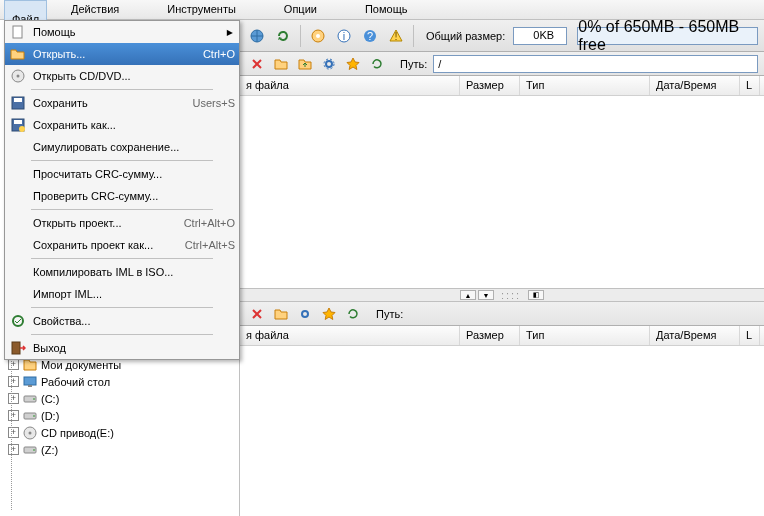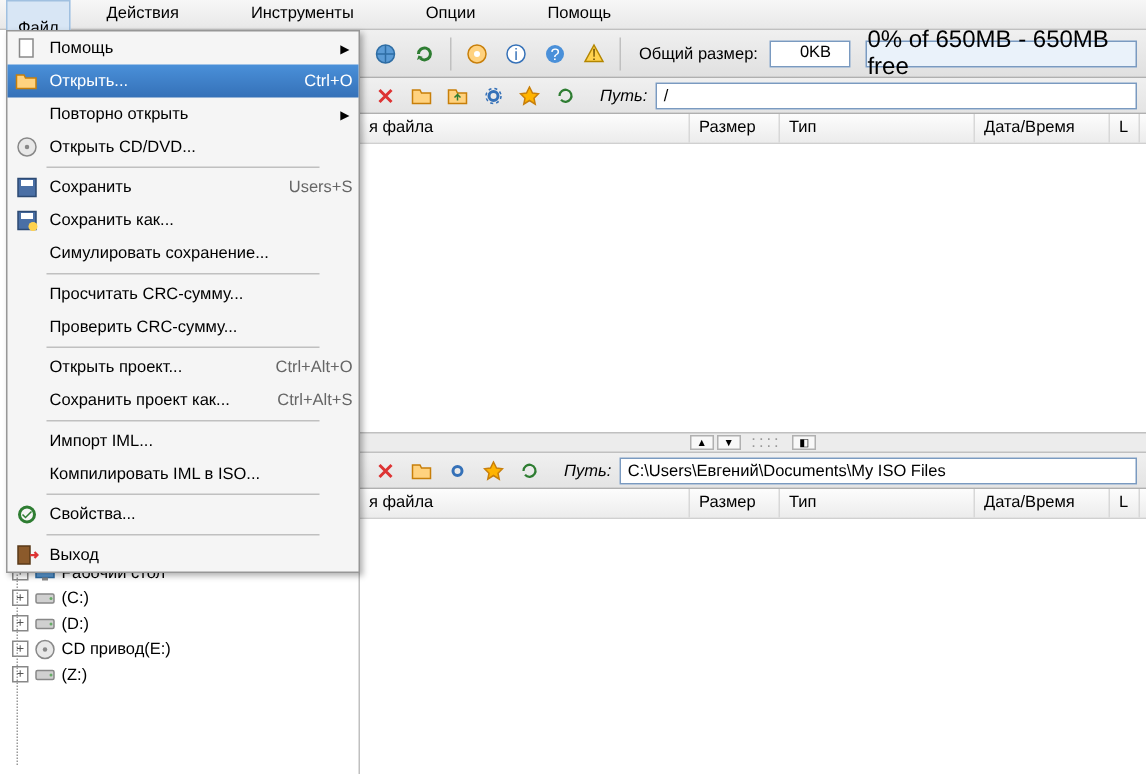--- a/index.html
+++ b/index.html
@@ -20,21 +20,21 @@
 .dropdown-sep { height: 1px; background: #c0c0c0; margin: 2px 26px 2px 26px; }
 
 .toolbar1 { position: absolute; left: 240px; top: 20px; right: 0; height: 32px; background: linear-gradient(#f0f0f0,#e0e0e0); border-bottom: 1px solid #b0b0b0; display: flex; align-items: center; gap: 4px; padding: 0 6px; }
 .tbtn { width: 22px; height: 22px; display: flex; align-items: center; justify-content: center; border: 1px solid transparent; }
 .tsep { width: 1px; height: 22px; background: #c0c0c0; margin: 0 2px; }
 .size-label { margin-left: 6px; }
 .size-box { width: 54px; height: 18px; border: 1px solid #7a9ac0; background: #fff; text-align: right; padding: 1px 19px; margin-left: 4px; }
 .progress { flex: 1; height: 18px; border: 1px solid #7a9ac0; background: #eaf2fa; margin-left: 6px; display: flex; align-items: center; justify-content: center; font-size: 16px; }
 
 .toolbar2 { position: absolute; left: 240px; top: 52px; right: 0; height: 24px; background: linear-gradient(#f0f0f0,#e4e4e4); border-bottom: 1px solid #b0b0b0; display: flex; align-items: center; gap: 2px; padding: 0 6px; }
-.path-label { margin-left: 10px; font-style: italic; }
+.path-label { margin-left: 10px; }
 .path-input { flex: 1; height: 18px; border: 1px solid #7a9ac0; background: #fff; padding: 1px 4px; margin-left: 4px; }
 
 .headers { position: absolute; left: 240px; top: 76px; right: 0; height: 20px; background: linear-gradient(#fdfdfd,#ececec); border-bottom: 1px solid #d0d0d0; display: flex; }
 .headers2 { position: absolute; left: 240px; top: 326px; right: 0; height: 20px; background: linear-gradient(#fdfdfd,#ececec); border-bottom: 1px solid #d0d0d0; display: flex; }
 .hcol { padding: 3px 6px; border-right: 1px solid #d8d8d8; }
 
 .pane-top { position: absolute; left: 240px; top: 96px; right: 0; height: 192px; background: #fff; }
 .splitter { position: absolute; left: 240px; top: 288px; right: 0; height: 14px; background: #ececec; border-top: 1px solid #c0c0c0; border-bottom: 1px solid #c0c0c0; display:flex; align-items:center; justify-content:center; }
 .splitter-btn { width: 16px; height: 10px; border:1px solid #b0b0b0; background:#f8f8f8; margin:0 1px; font-size:7px; display:flex; align-items:center; justify-content:center; }
 .grip { color:#999; letter-spacing:2px; margin:0 6px; }
@@ -72,24 +72,20 @@
     </div>
     <div class="dropdown-item highlighted">
       <span class="dropdown-icon">
         <svg width="16" height="16">
           <path d="M1 4h5l1 2h7v7H1z" fill="#ffd27f" stroke="#c87f0a"></path>
         </svg>
       </span>
       <span class="dropdown-label">Открыть...</span>
       <span class="dropdown-shortcut">Ctrl+O</span>
     </div>
-    <div class="dropdown-item has-submenu">
-      <span class="dropdown-icon"></span>
-      <span class="dropdown-label">Повторно открыть</span>
-    </div>
     <div class="dropdown-item">
       <span class="dropdown-icon">
         <svg width="16" height="16">
           <circle cx="8" cy="8" r="6" fill="#e8e8e8" stroke="#888"></circle>
           <circle cx="8" cy="8" r="1.5" fill="#888"></circle>
         </svg>
       </span>
       <span class="dropdown-label">Открыть CD/DVD...</span>
     </div>
     <div class="dropdown-sep"></div>
@@ -133,25 +129,25 @@
       <span class="dropdown-shortcut">Ctrl+Alt+O</span>
     </div>
     <div class="dropdown-item">
       <span class="dropdown-icon"></span>
       <span class="dropdown-label">Сохранить проект как...</span>
       <span class="dropdown-shortcut">Ctrl+Alt+S</span>
     </div>
     <div class="dropdown-sep"></div>
     <div class="dropdown-item">
       <span class="dropdown-icon"></span>
+      <span class="dropdown-label">Компилировать IML в ISO...</span>
+    </div>
+    <div class="dropdown-item">
+      <span class="dropdown-icon"></span>
       <span class="dropdown-label">Импорт IML...</span>
-    </div>
-    <div class="dropdown-item">
-      <span class="dropdown-icon"></span>
-      <span class="dropdown-label">Компилировать IML в ISO...</span>
     </div>
     <div class="dropdown-sep"></div>
     <div class="dropdown-item">
       <span class="dropdown-icon">
         <svg width="16" height="16">
           <circle cx="8" cy="8" r="5" fill="none" stroke="#2e7d32" stroke-width="2"></circle>
           <path d="M5 8l2 2 4-4" stroke="#2e7d32" fill="none"></path>
         </svg>
       </span>
       <span class="dropdown-label">Свойства...</span>
@@ -285,21 +281,20 @@
       <svg width="14" height="14">
         <path d="M7 1l2 4 4 .5-3 3 .8 4L7 10l-3.8 2.5.8-4-3-3L5 5z" fill="#ffb400" stroke="#c87f0a"></path>
       </svg>
     </span>
   <span class="tbtn">
       <svg width="14" height="14">
         <path d="M3 7a4 4 0 1 1 1 2.5" fill="none" stroke="#2e7d32" stroke-width="1.5"></path>
       </svg>
     </span>
   <span class="path-label">Путь:</span>
-  <input class="path-input" value="C:\Users\Евгений\Documents\My ISO Files" style="">
 </div>
 
 <div class="headers2" id="headers2">
     <div class="hcol" style="width: 220px;">я файла</div>
     <div class="hcol" style="width: 60px;">Размер</div>
     <div class="hcol" style="width: 130px;">Тип</div>
     <div class="hcol" style="width: 90px;">Дата/Время</div>
     <div class="hcol" style="width: 20px;">L</div>
   </div>
 

